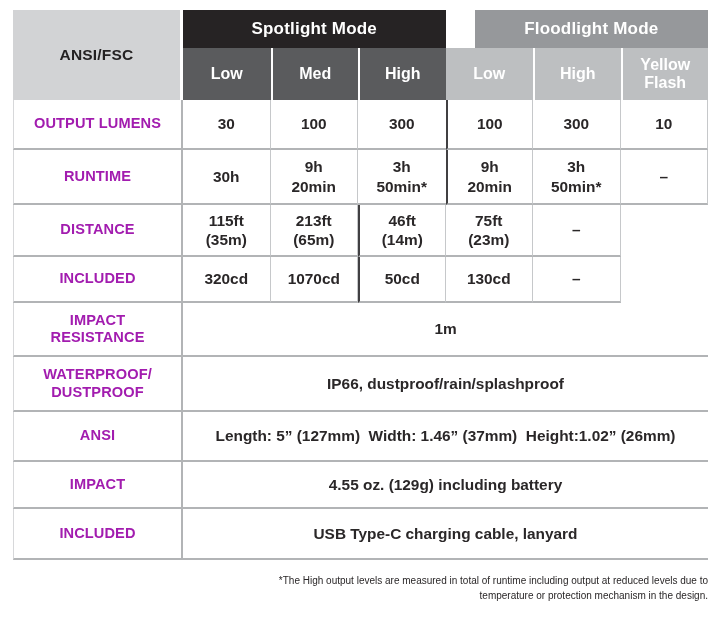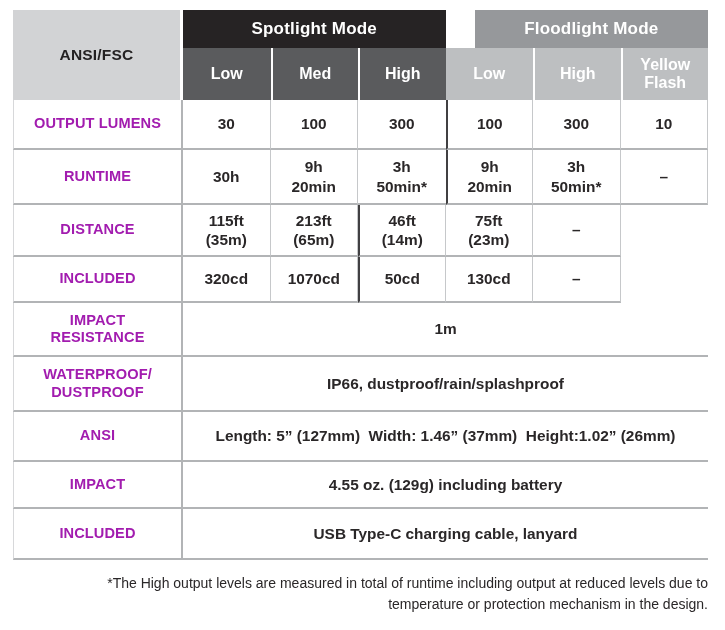--- a/index.html
+++ b/index.html
@@ -97,21 +97,21 @@
     font-size: 15.4px;
     color: #2a2728;
     white-space: pre-wrap;
     border-bottom: 2px solid #b2b4b6;
     background: #ffffff;
   }
   .note {
     width: 695px;
     margin: 13px 0 0 13px;
     text-align: right;
-    font-size: 14px;
+    font-size: 10px;
     line-height: 1.5;
     color: #2a2728;
     white-space: pre-line;
   }
 </style>
 </head>
 <body>
 
 <div class="page">
 

